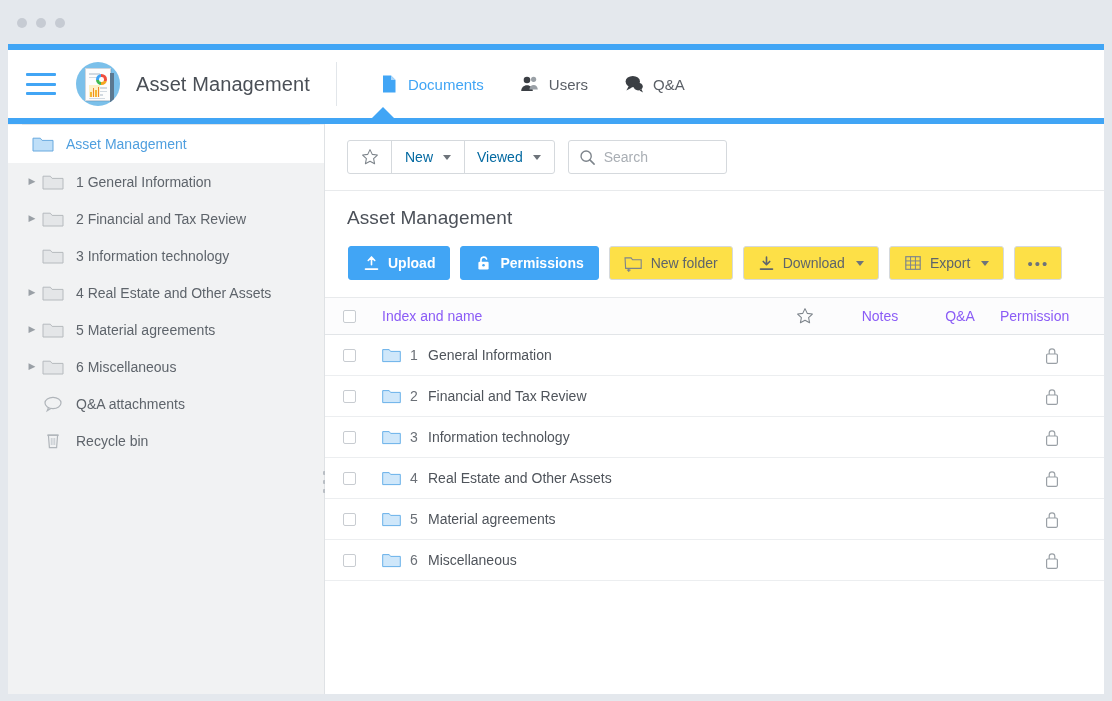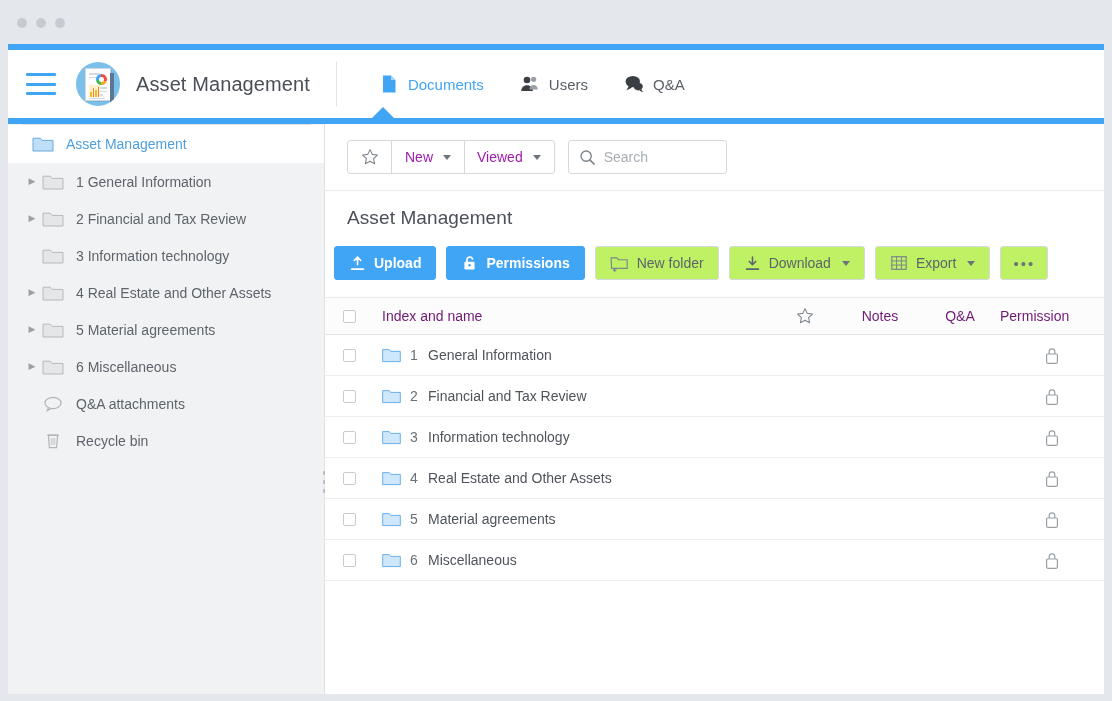--- a/index.html
+++ b/index.html
@@ -114,21 +114,21 @@
   }
   #sidebar-drag-handle i { display:block; width:4px; height:4px; background:#b9bec4; border-radius:1px; }
 
   
   #main-panel { flex: 1; background: #ffffff; position: relative; overflow: hidden; }
 
   #toolbar-top { display: flex; align-items: center; padding: 16px 0 0 22px; }
   .tb-group { display: flex; }
   .tb-btn {
     height: 34px; border: 1px solid #d5d9dd; background: #fff; display: flex; align-items: center;
-    justify-content: center; gap: 7px; font-size: 14px; color: #a21caf; cursor: pointer;
+    justify-content: center; gap: 7px; font-size: 14px; color: #0369a1; cursor: pointer;
     padding: 0 13px; margin-left: -1px;
   }
   .tb-btn:first-child { margin-left: 0; border-radius: 3px 0 0 3px; }
   .tb-btn:last-child { border-radius: 0 3px 3px 0; padding-left: 12px; }
   .star-btn { width: 45px; padding: 0; }
   .caret-down { width: 0; height: 0; border-left: 4.5px solid transparent; border-right: 4.5px solid transparent; border-top: 5px solid #6d737a; margin-left: 3px; }
 
   #search-wrap {
     margin-left: 13px; width: 159px; height: 34px; border: 1px solid #d5d9dd; border-radius: 3px;
     display: flex; align-items: center; padding: 0 10px; background: #fff;
@@ -138,34 +138,34 @@
     font-family: "Liberation Sans", sans-serif; background: transparent;
   }
   #search-input::placeholder { color: #a9aeb4; }
 
   #toolbar-rule { height: 1px; background: #e8eaec; margin: 16px 0 0 0; }
 
   #page-title {
     padding: 16px 0 0 22px; font-size: 19px; color: #4b5058; letter-spacing: .1px;
   }
 
-  #action-bar { display: flex; align-items: center; gap: 10px; padding: 17px 0 0 9px; }
+  #action-bar { display: flex; align-items: center; gap: 10px; padding: 17px 0 0 23px; }
   .act-btn {
     height: 34px; border-radius: 3px; display: flex; align-items: center; gap: 8px;
     padding: 0 14px; font-size: 14px; cursor: pointer; border: 1px solid #d5d9dd;
-    background: #bef264; color: #5e646b; white-space: nowrap;
+    background: #fde047; color: #5e646b; white-space: nowrap;
   }
   .act-btn.primary { background: #41a5f5; border-color: #41a5f5; color: #ffffff; font-weight: 600; }
   .act-btn.dots { padding: 0 12px; letter-spacing: 2px; font-size: 15px; color: #6d737a; }
 
   
   #doc-table { margin-top: 17px; width: 100%; }
   #table-head {
     display: flex; align-items: center; height: 38px; border-top: 1px solid #e8eaec;
-    border-bottom: 1px solid #e2e5e8; font-size: 14px; color: #701a75; background: #fcfcfd;
+    border-bottom: 1px solid #e2e5e8; font-size: 14px; color: #8b5cf6; background: #fcfcfd;
   }
   .th-check { width: 48px; display: flex; justify-content: center; }
   .th-name { flex: 1; padding-left: 9px; }
   .th-star { width: 70px; display: flex; justify-content: center; }
   .th-notes { width: 80px; text-align: center; }
   .th-qa { width: 80px; text-align: center; }
   .th-perm { width: 104px; }
 
   .doc-row {
     display: flex; align-items: center; height: 41px; border-bottom: 1px solid #eceef0;

